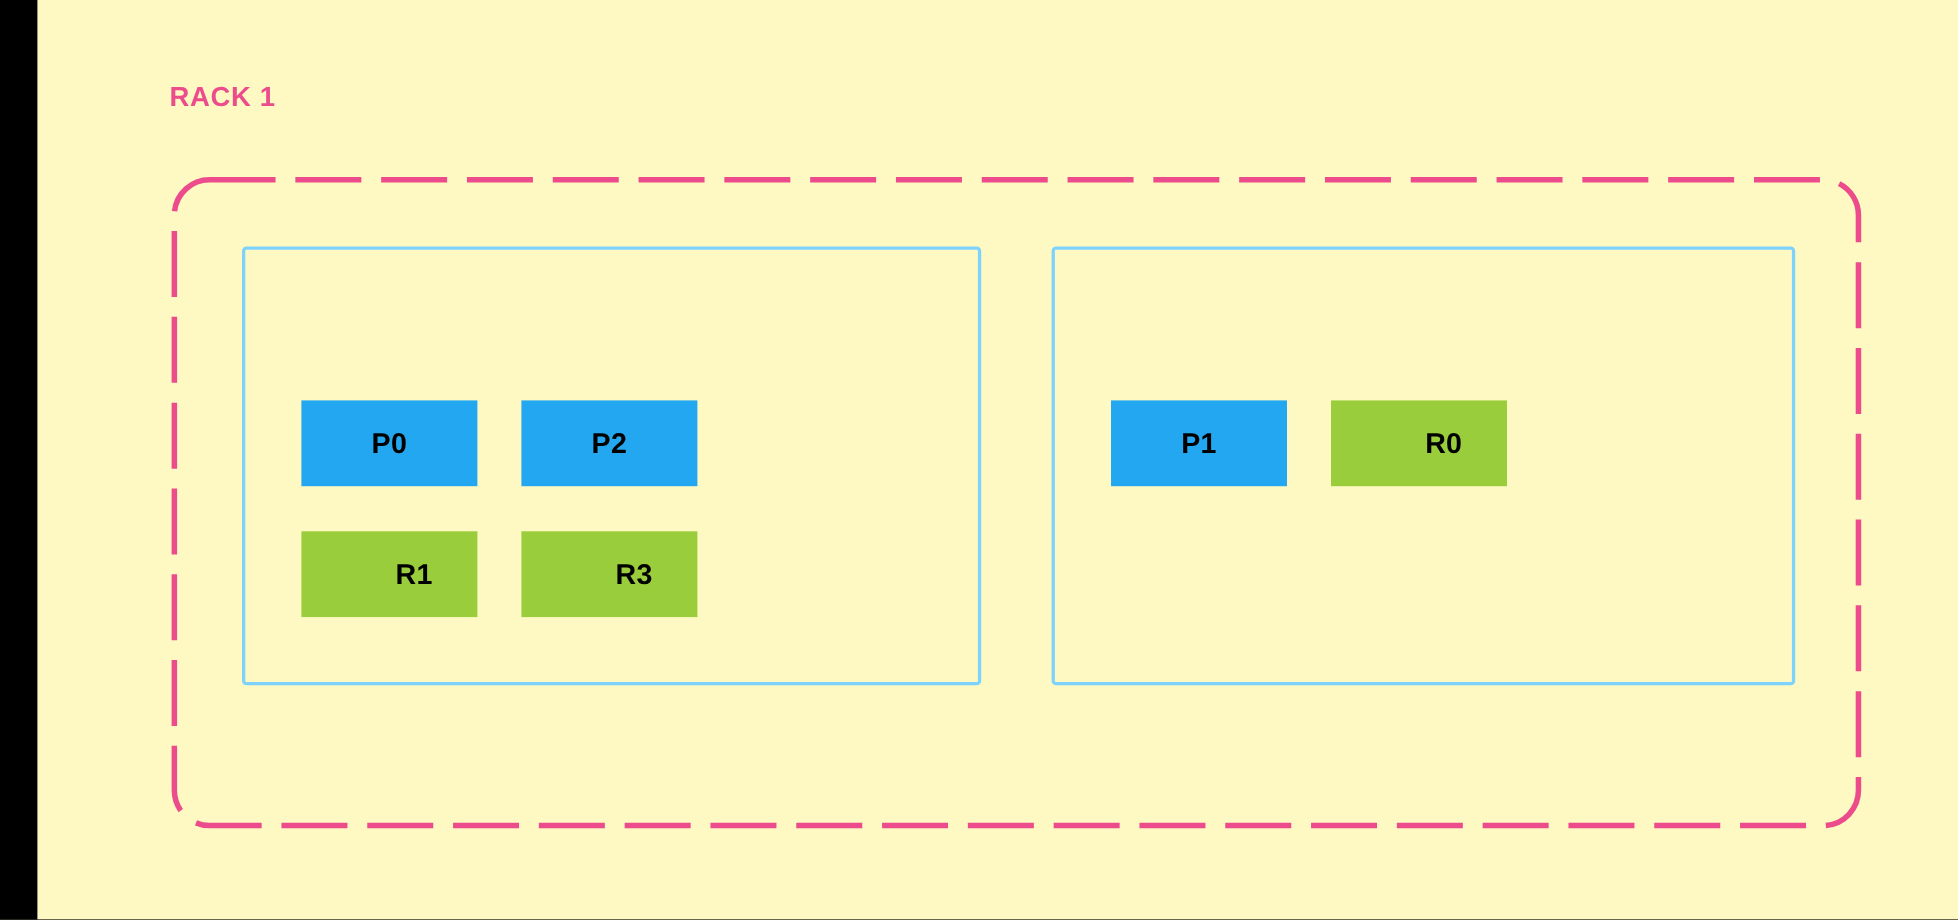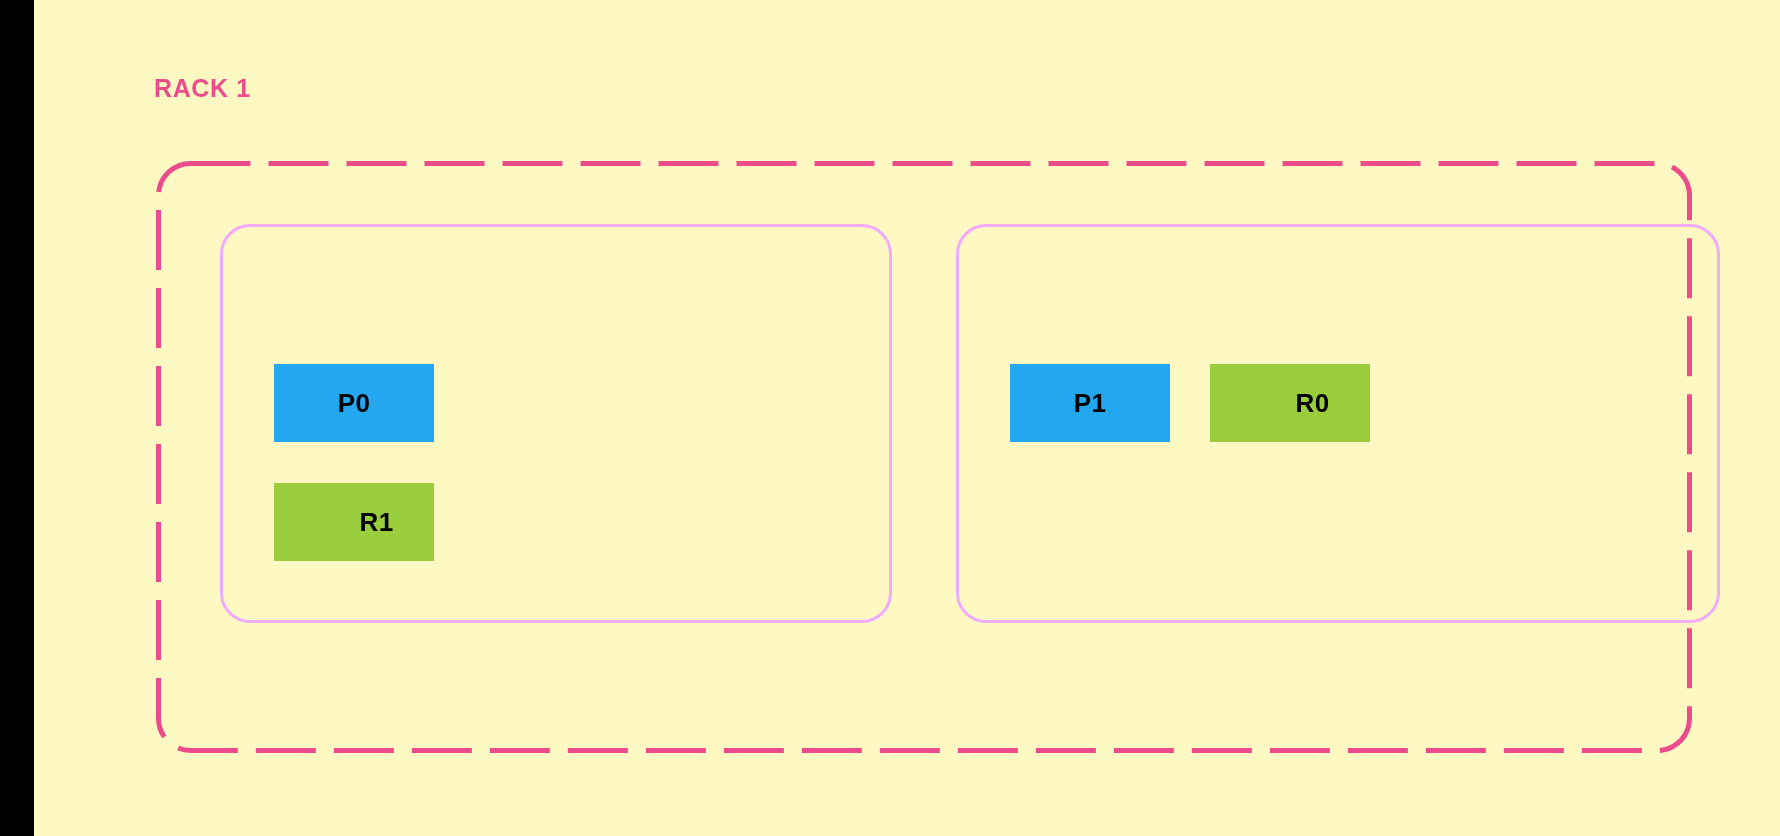--- a/index.html
+++ b/index.html
@@ -43,26 +43,26 @@
   }
   .rack-boundary svg {
     position: absolute;
     left: -4px;
     top: -4px;
   }
   
   .node {
     position: absolute;
     box-sizing: border-box;
-    border: 3px solid #f0abfc;
-    border-radius: 30px;
+    border: 3px solid #7dd3fc;
+    border-radius: 4px;
     background: transparent;
   }
   #node-0 { left: 186px; top: 224px; width: 672px; height: 399px; }
-  #node-1 { left: 922px; top: 224px; width: 764px; height: 399px; }
+  #node-1 { left: 922px; top: 224px; width: 676px; height: 399px; }
 
   .node-inner {
     position: absolute;
     left: 51px;
     top: 137px;
     right: 0;
     bottom: 0;
   }
   .shard-row {
     display: flex;
@@ -95,23 +95,25 @@
   <div class="rack-boundary">
     <svg width="1544" height="600" viewBox="0 0 1544 600">
       <rect x="6.5" y="6.5" width="1531" height="587" rx="32" ry="32" fill="none" stroke="#EC4C8C" stroke-width="5" stroke-dasharray="60 18" stroke-linecap="butt"></rect>
     </svg>
   </div>
 
   <div class="node" id="node-0">
     <div class="node-inner">
       <div class="shard-row">
         <div class="shard primary">P0</div>
+        <div class="shard primary">P2</div>
       </div>
       <div class="shard-row">
         <div class="shard replica">R1</div>
+        <div class="shard replica">R3</div>
       </div>
     </div>
   </div>
 
   <div class="node" id="node-1">
     <div class="node-inner">
       <div class="shard-row">
         <div class="shard primary">P1</div>
         <div class="shard replica">R0</div>
       </div>

